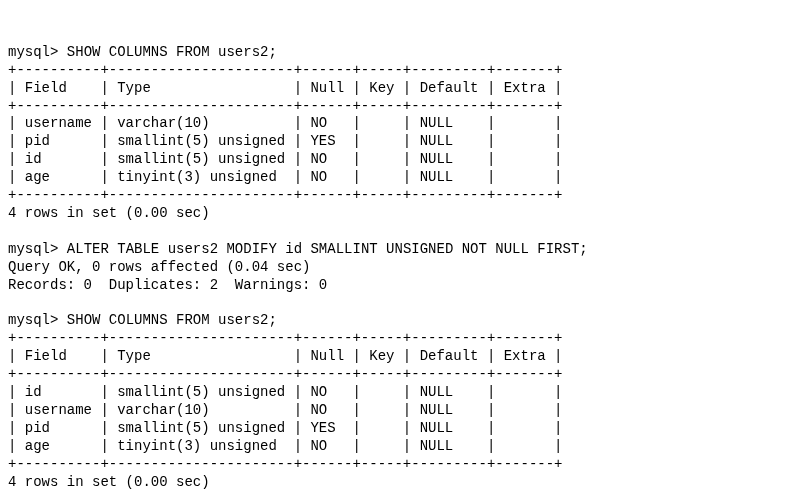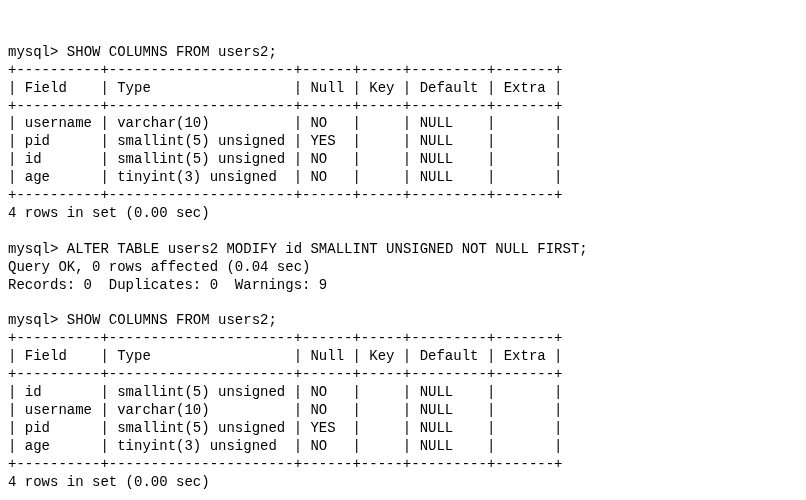--- a/index.html
+++ b/index.html
@@ -23,21 +23,21 @@
 +----------+----------------------+------+-----+---------+-------+
 | username | varchar(10)          | NO   |     | NULL    |       |
 | pid      | smallint(5) unsigned | YES  |     | NULL    |       |
 | id       | smallint(5) unsigned | NO   |     | NULL    |       |
 | age      | tinyint(3) unsigned  | NO   |     | NULL    |       |
 +----------+----------------------+------+-----+---------+-------+
 4 rows in set (0.00 sec)</span>
 
 <span>mysql&gt;</span> <span>ALTER TABLE users2 MODIFY id SMALLINT UNSIGNED NOT NULL FIRST;</span>
 <span>Query OK, 0 rows affected (0.04 sec)</span>
-<span>Records: 0  Duplicates: 0  Warnings: 9</span>
+<span>Records: 0  Duplicates: 2  Warnings: 0</span>
 
 <span>mysql&gt;</span> <span>SHOW COLUMNS FROM users2;</span>
 <span>+----------+----------------------+------+-----+---------+-------+
 | Field    | Type                 | Null | Key | Default | Extra |
 +----------+----------------------+------+-----+---------+-------+
 | id       | smallint(5) unsigned | NO   |     | NULL    |       |
 | username | varchar(10)          | NO   |     | NULL    |       |
 | pid      | smallint(5) unsigned | YES  |     | NULL    |       |
 | age      | tinyint(3) unsigned  | NO   |     | NULL    |       |
 +----------+----------------------+------+-----+---------+-------+

